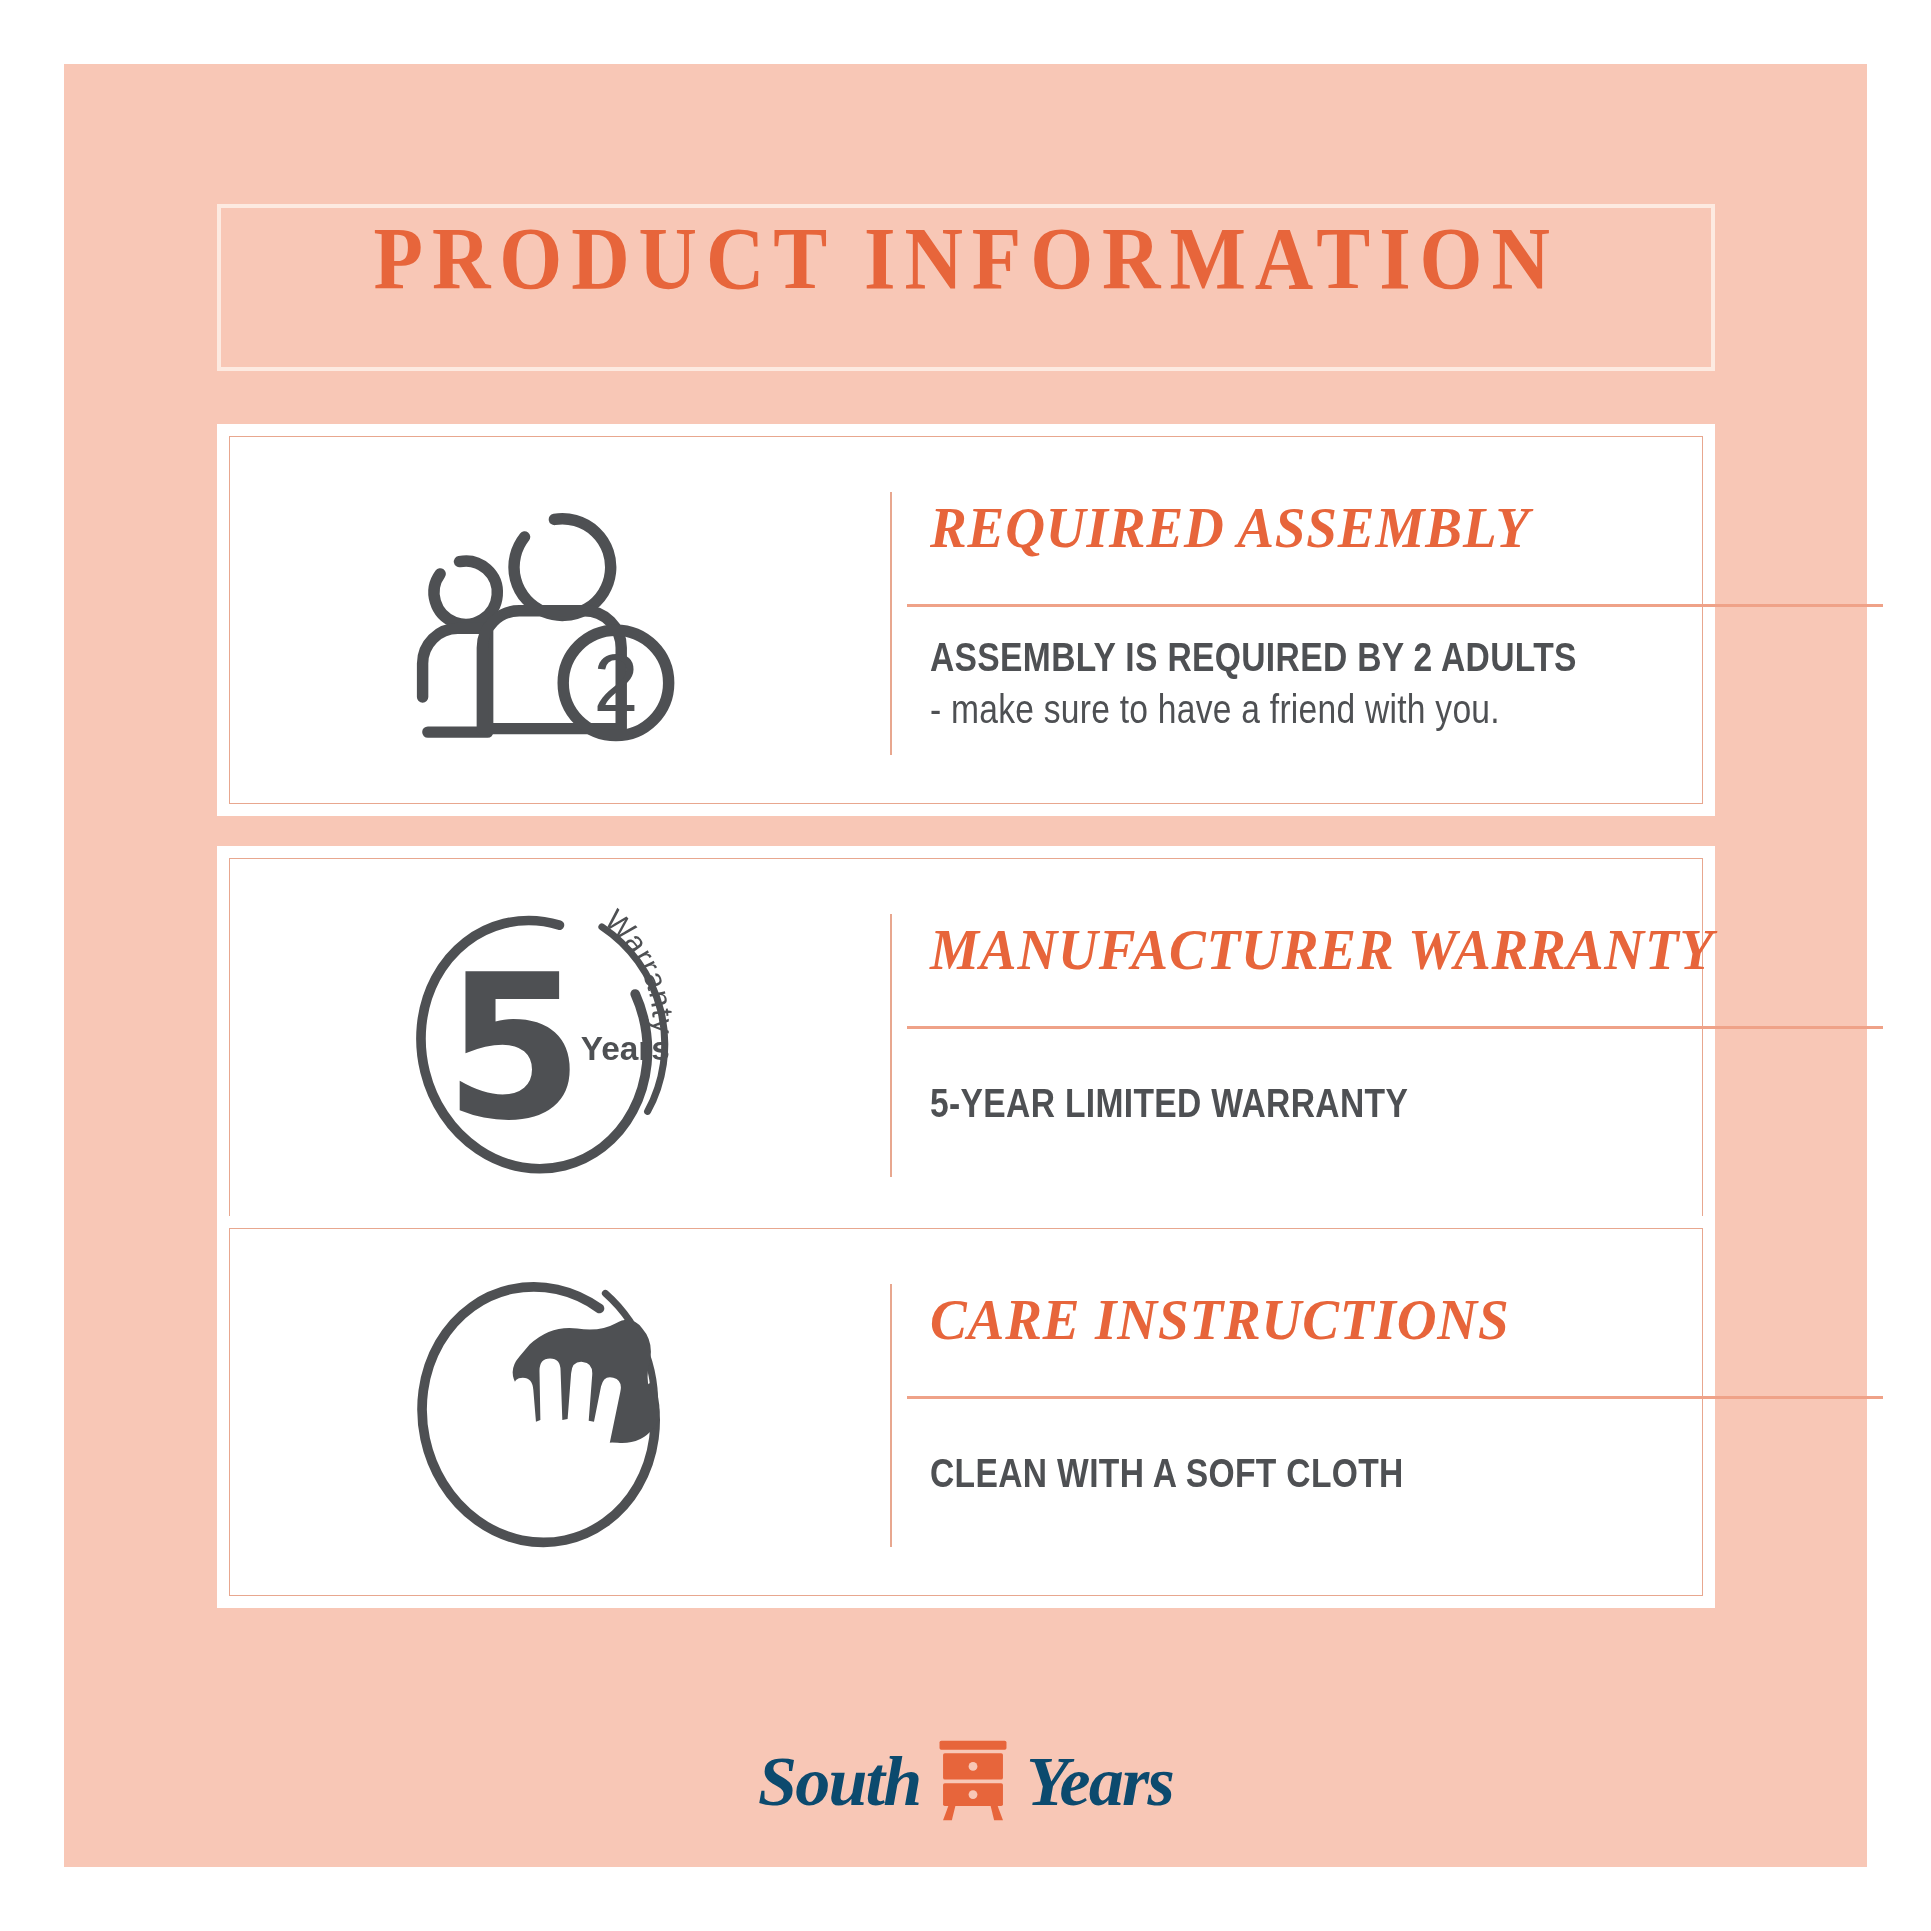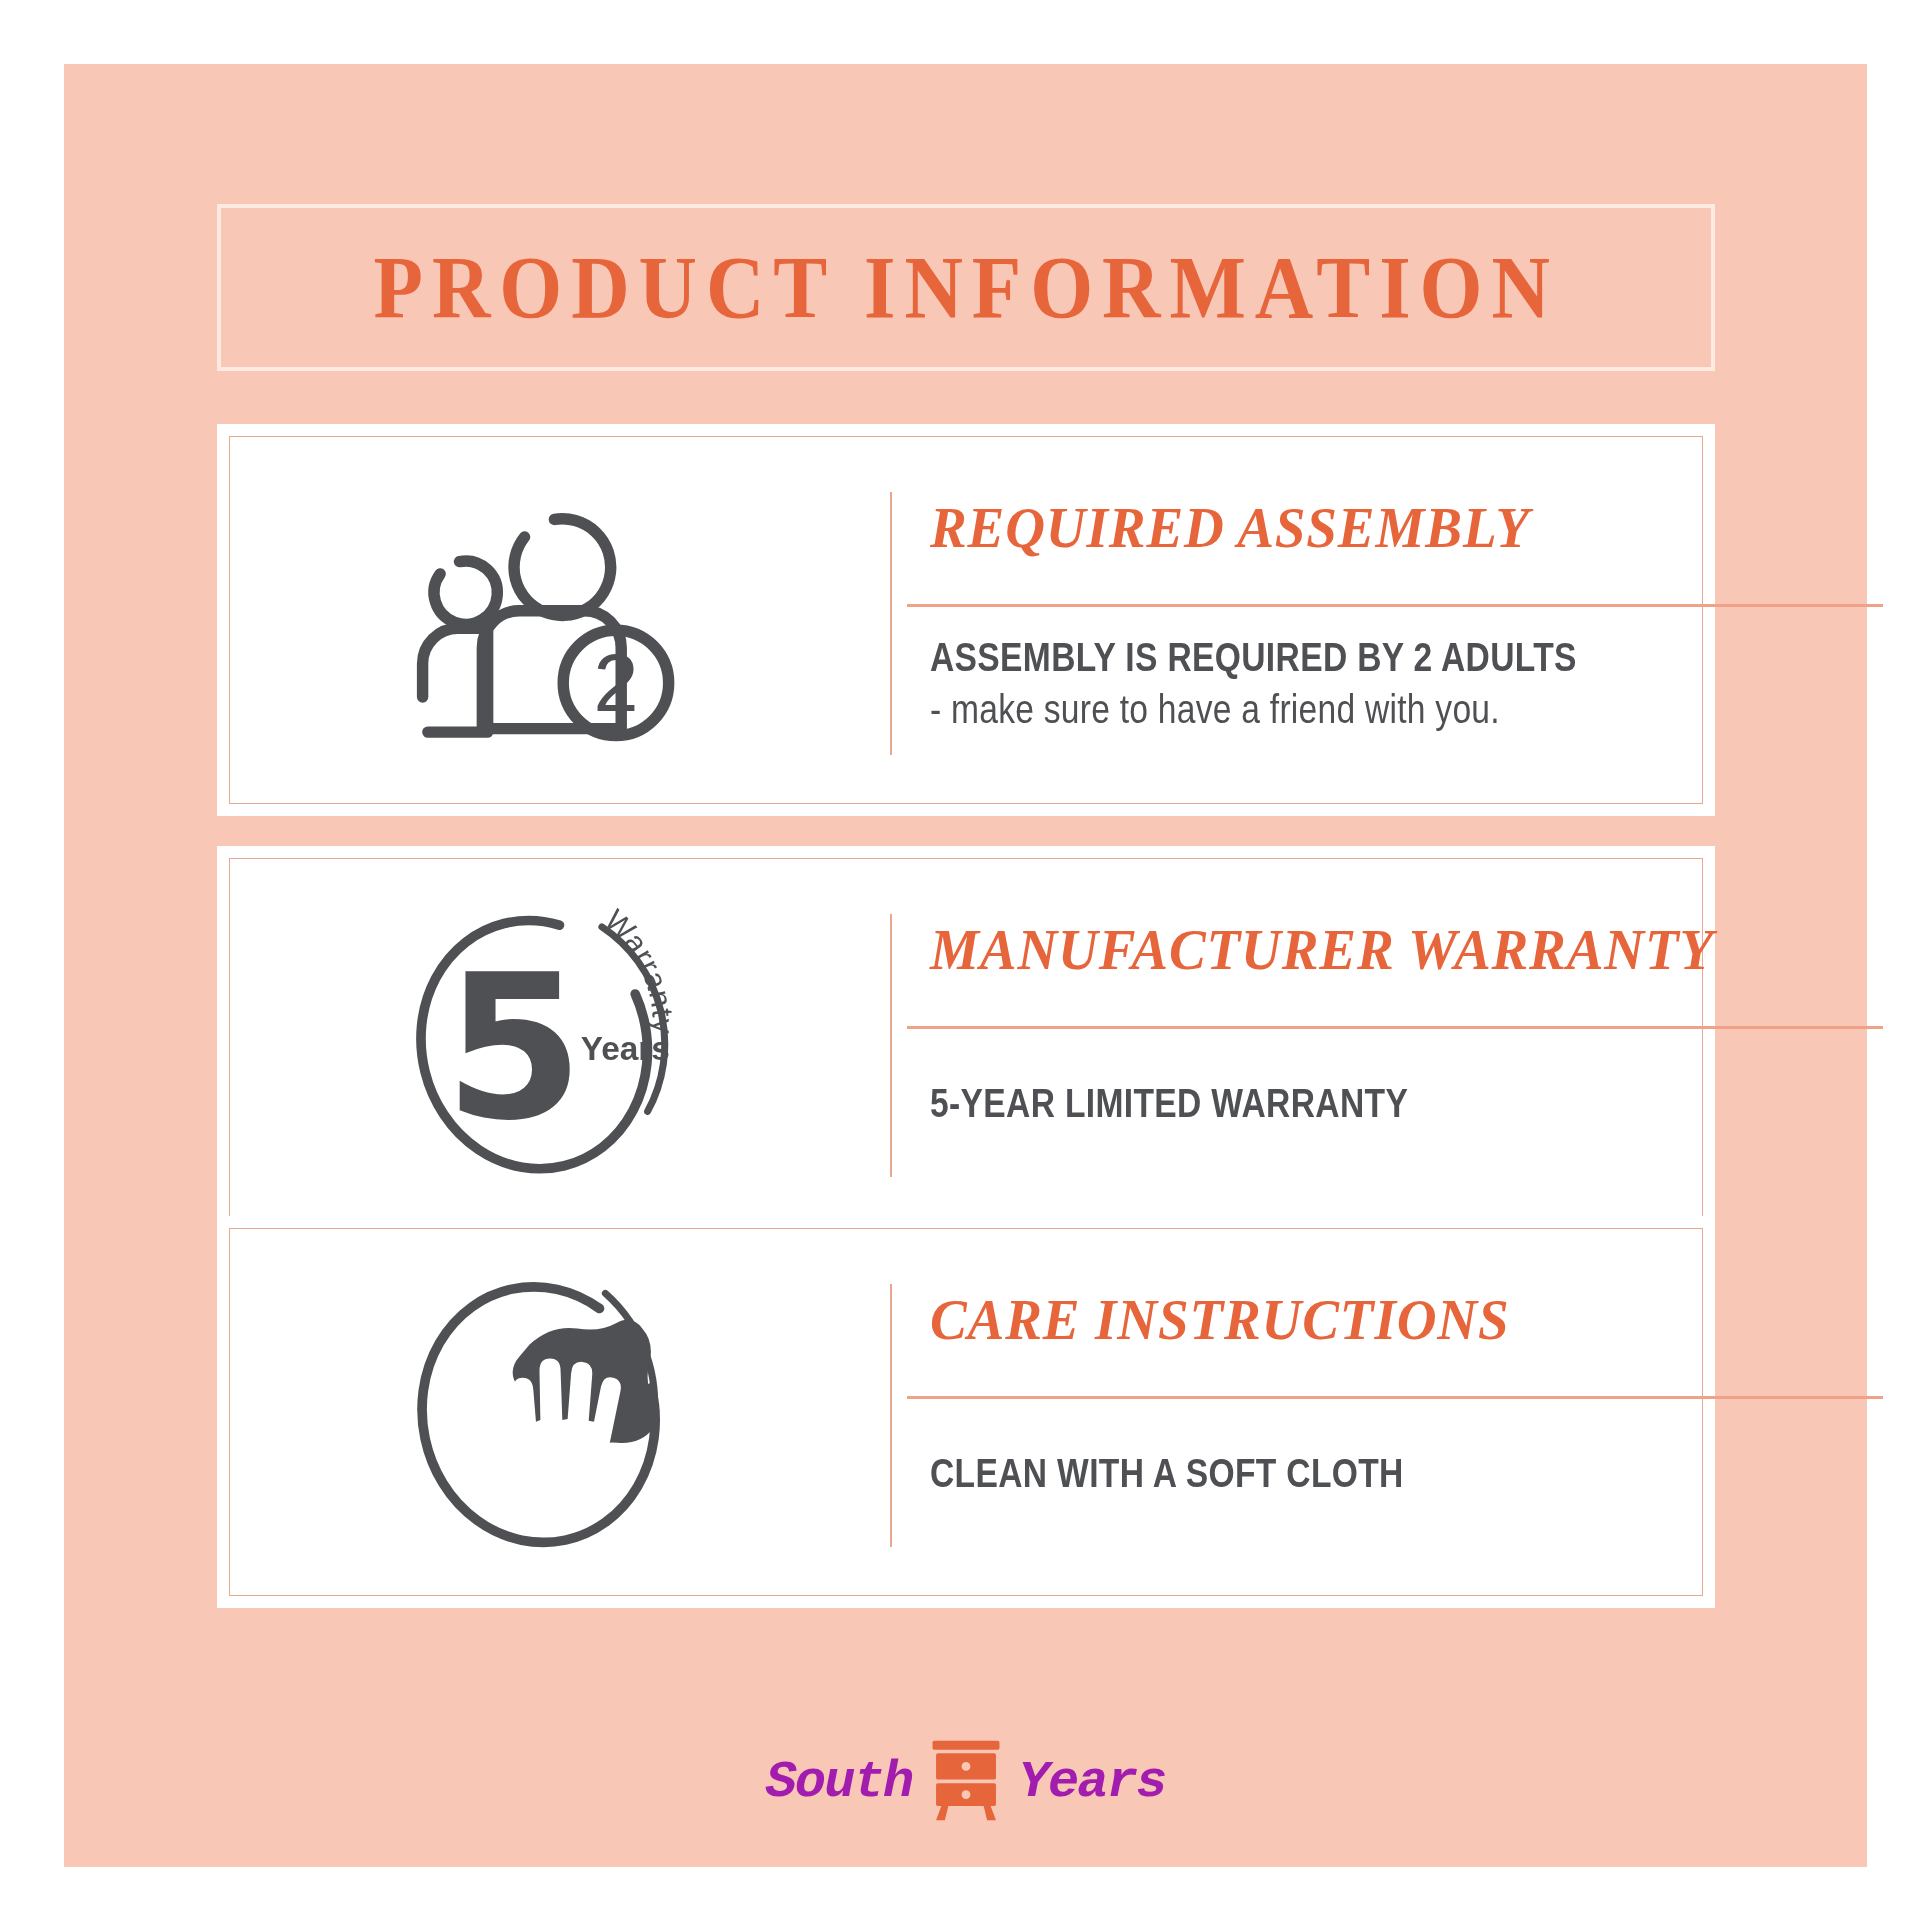--- a/index.html
+++ b/index.html
@@ -6,21 +6,21 @@
   body{width:1931px;height:1931px;overflow:hidden;
        font-family:"Liberation Sans","DejaVu Sans",sans-serif;}
 
   
   #poster{position:absolute;left:0;top:0;width:1931px;height:1931px;background:#ffffff;}
   #peach{position:absolute;left:64px;top:64px;width:1803px;height:1803px;background:#F8C7B6;}
 
   
   #title-box{position:absolute;left:217px;top:204px;width:1498px;height:167px;
              border:4.4px solid #FDEAE1;box-sizing:border-box;
-             display:flex;align-items:center;justify-content:center;}
+             display:flex;align-items:flex-start;justify-content:center;}
   #title-text{font-family:"Liberation Serif","DejaVu Serif",serif;
               font-weight:700;font-size:88px;letter-spacing:9.7px;
               color:#E7653B;white-space:nowrap;
               transform:scaleX(.92);transform-origin:center;}
 
   
   .card{position:absolute;left:217px;width:1498px;height:392px;background:#ffffff;
         box-sizing:border-box;}
   .card-inner{position:absolute;left:12.3px;top:12.3px;right:12.3px;bottom:12.3px;
               border:1.8px solid #E8A78F;box-sizing:border-box;}
@@ -43,22 +43,22 @@
          white-space:nowrap;transform:scaleX(.84);transform-origin:left center;}
   .line2{position:absolute;left:0;top:263px;
          font-weight:400;font-size:40px;letter-spacing:0.3px;color:#4E5053;
          white-space:nowrap;transform:scaleX(.84);transform-origin:left center;}
   
   .single .line1{top:235px;}
 
   
   #logo{position:absolute;left:0;top:1716px;width:1931px;height:132px;
         display:flex;align-items:center;justify-content:center;gap:16px;}
-  .logo-word{font-family:Liberation Mono, monospace;
-             font-style:italic;font-weight:700;font-size:52px;color:#a21caf;
+  .logo-word{font-family:Liberation Serif, serif;
+             font-style:italic;font-weight:700;font-size:70px;color:#0c4a6e;
              letter-spacing:-1.8px;}
 </style>
 </head>
 <body>
 
 <div id="poster">
   <div id="peach"></div>
 
   <div id="title-box">
     <div id="title-text">PRODUCT INFORMATION</div>

